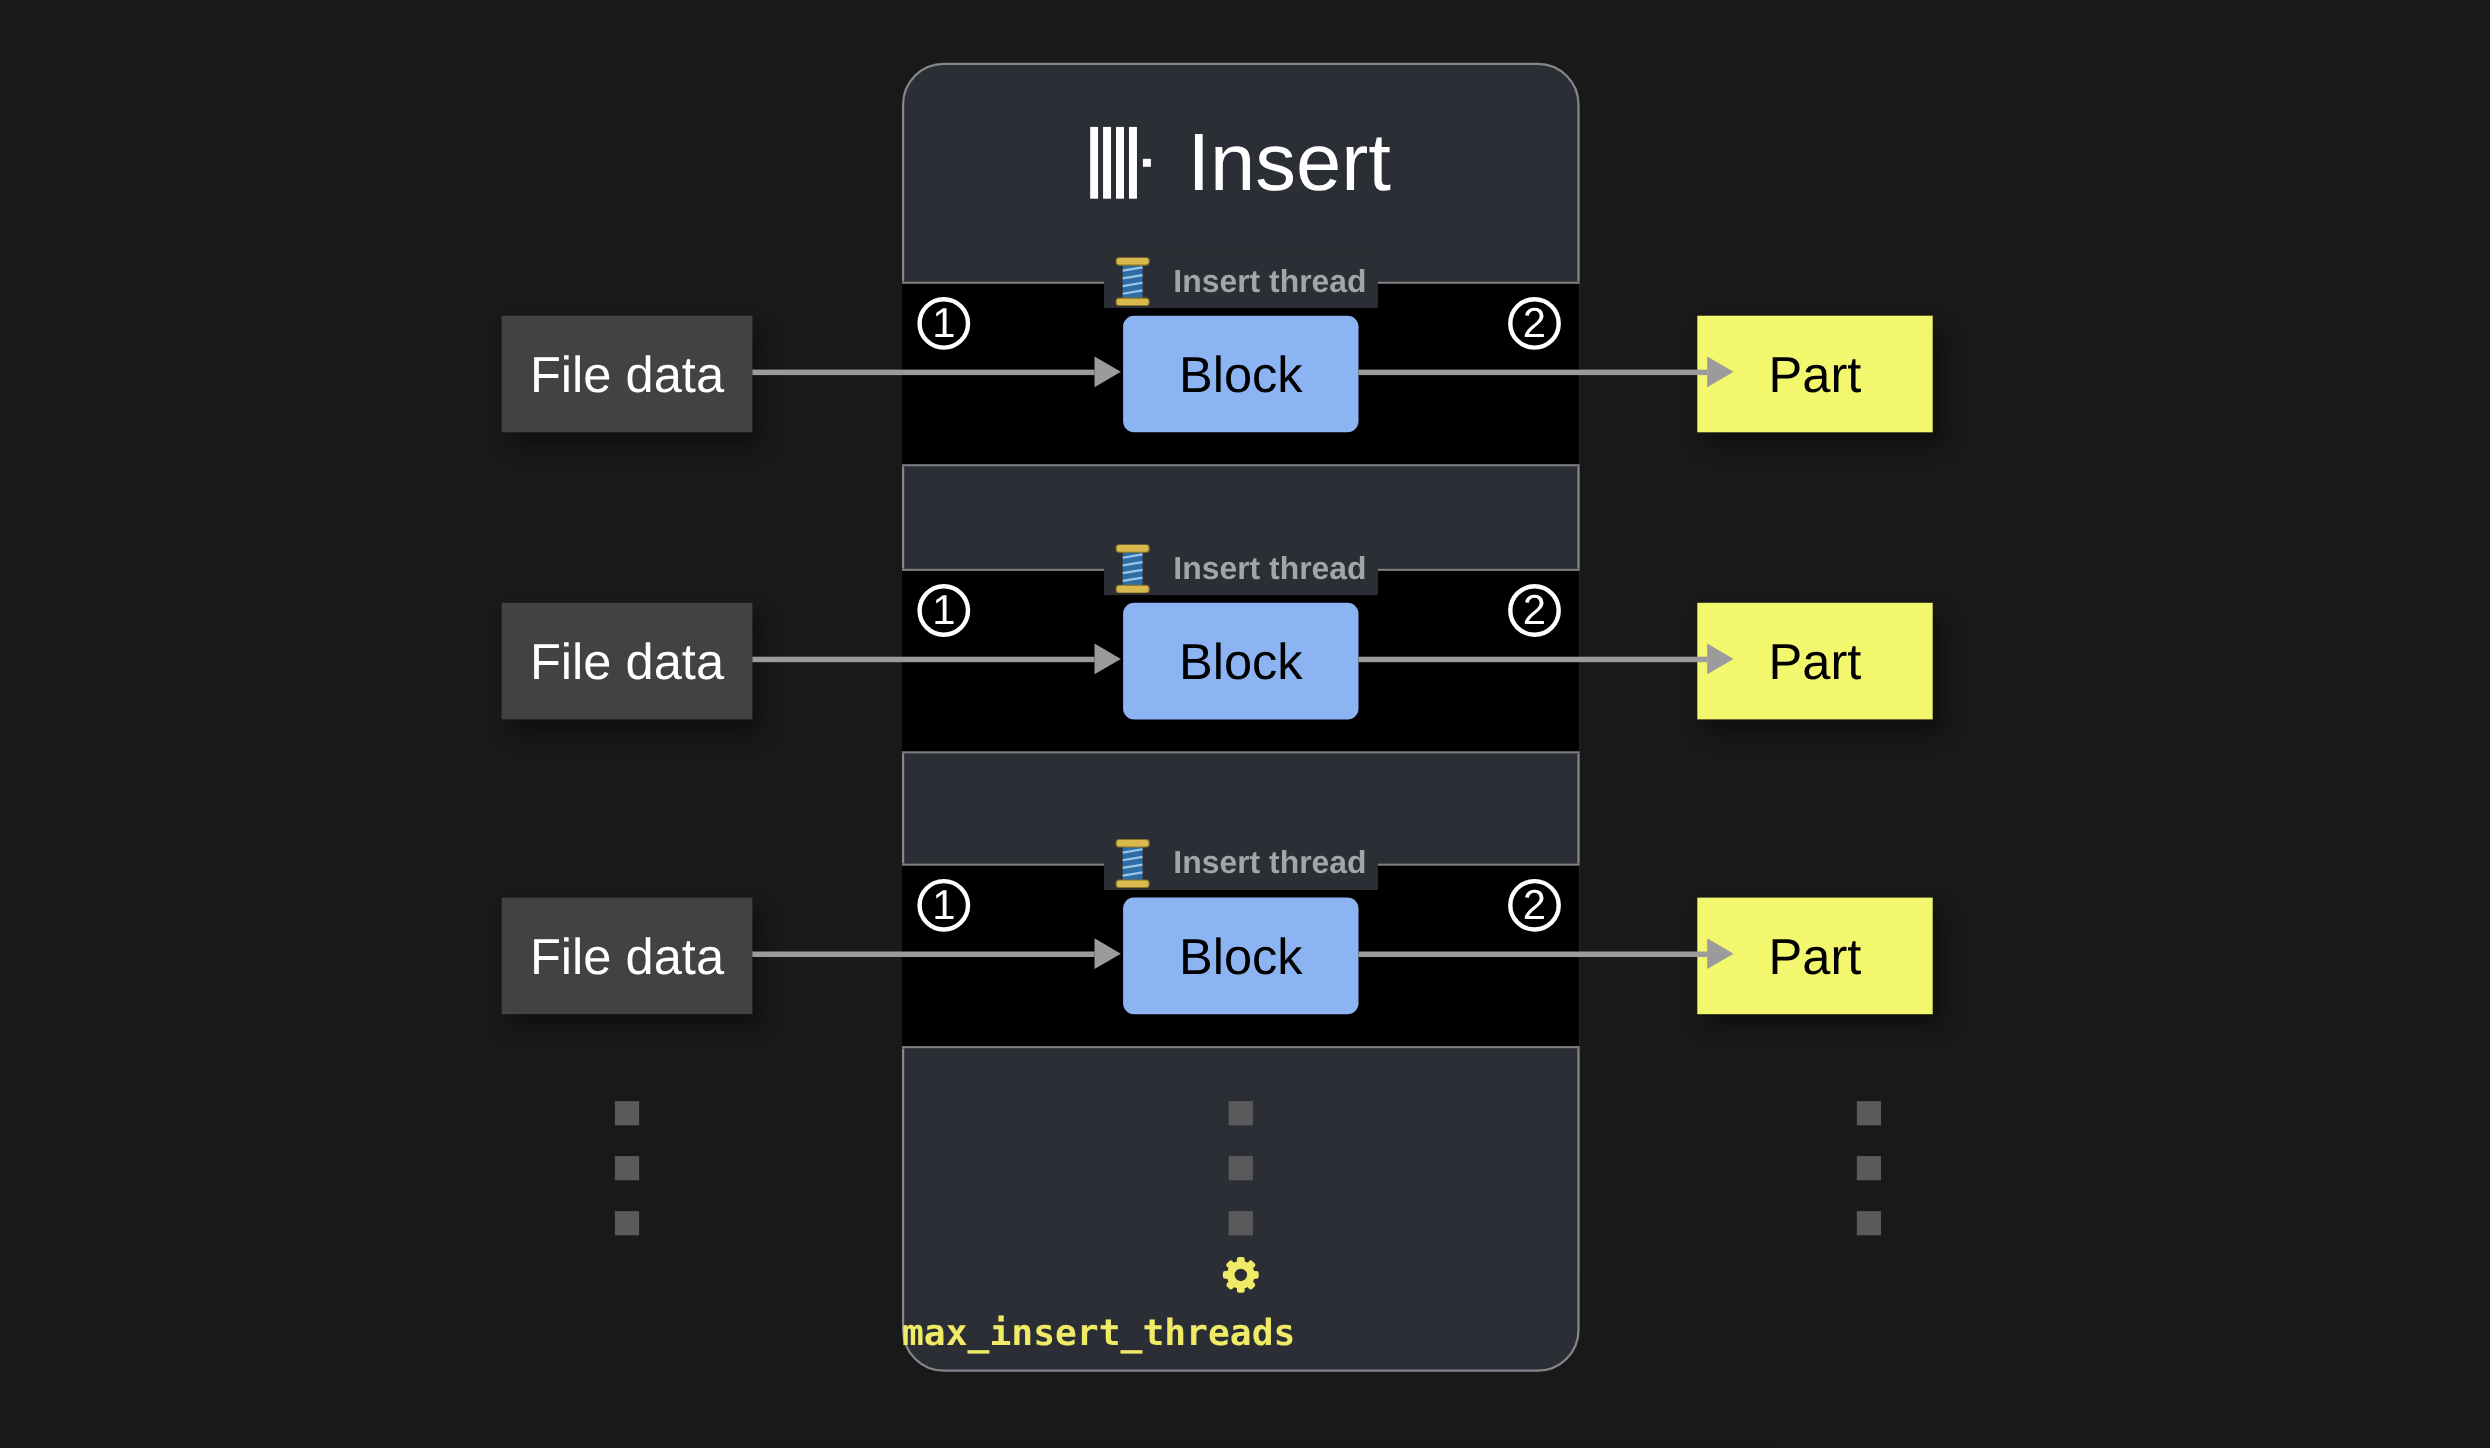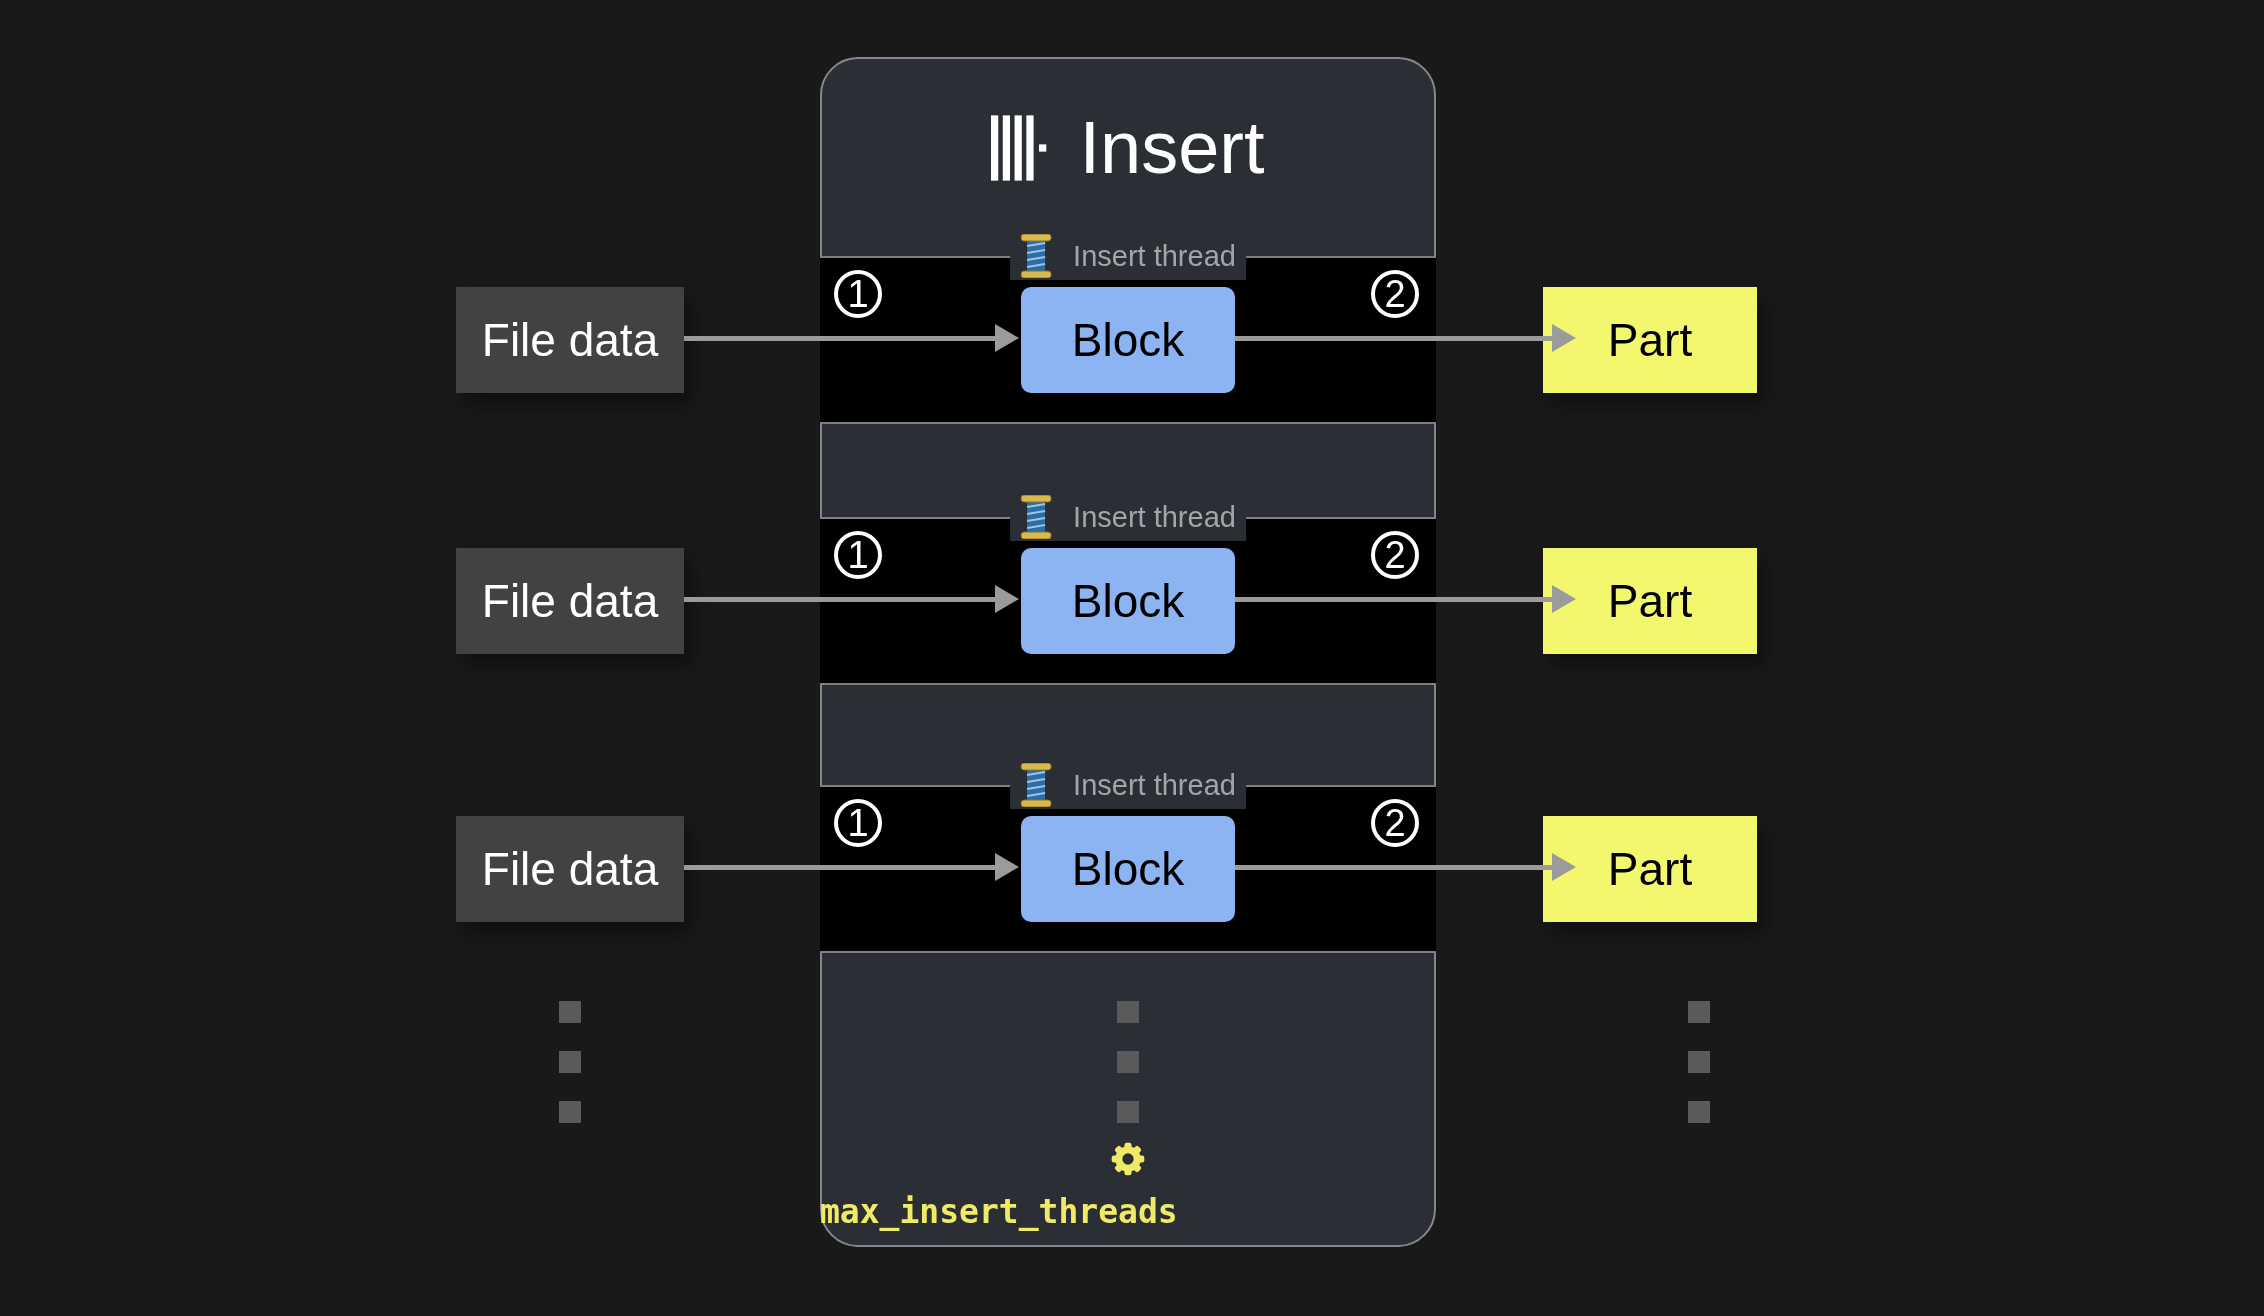--- a/index.html
+++ b/index.html
@@ -18,21 +18,21 @@
              display:flex;align-items:center;justify-content:center;gap:30px;}
   .title-row .server-title{color:var(--white);font-size:74px;line-height:96px;}
 
   
   .band{position:absolute;left:820px;width:616px;height:168px;box-sizing:border-box;z-index:2;
         background:var(--band_bg);border-top:2px solid var(--band_border);border-bottom:2px solid var(--band_border);}
   .band.r1{top:256px}.band.r2{top:517px}.band.r3{top:785px}
 
   .legend{position:absolute;left:1128px;z-index:4;transform:translate(-50%,-52%);
           background:var(--panel_bg);padding:2px 10px;display:flex;align-items:center;gap:21px;
-          color:var(--muted_text);font-size:29px;white-space:nowrap;}
+          color:var(--muted_text);font-size:29px;white-space:nowrap;font-weight:bold;}
   .legend.r1{top:257px}.legend.r2{top:518px}.legend.r3{top:786px}
 
   
   .node{position:absolute;height:106px;display:flex;align-items:center;justify-content:center;
         font-size:46px;z-index:3;box-shadow:8px 12px 16px rgba(0,0,0,.38);}
   .r1.node{top:287px}.r2.node{top:548px}.r3.node{top:816px}
   .input-node{left:456px;width:228px;background:var(--input_fill);color:var(--white);}
   .block-node{left:1021px;width:214px;background:var(--block_fill);color:#000;box-shadow:none;border-radius:10px;}
   .part-node{left:1543px;width:214px;background:var(--part_fill);color:#000;}
 

